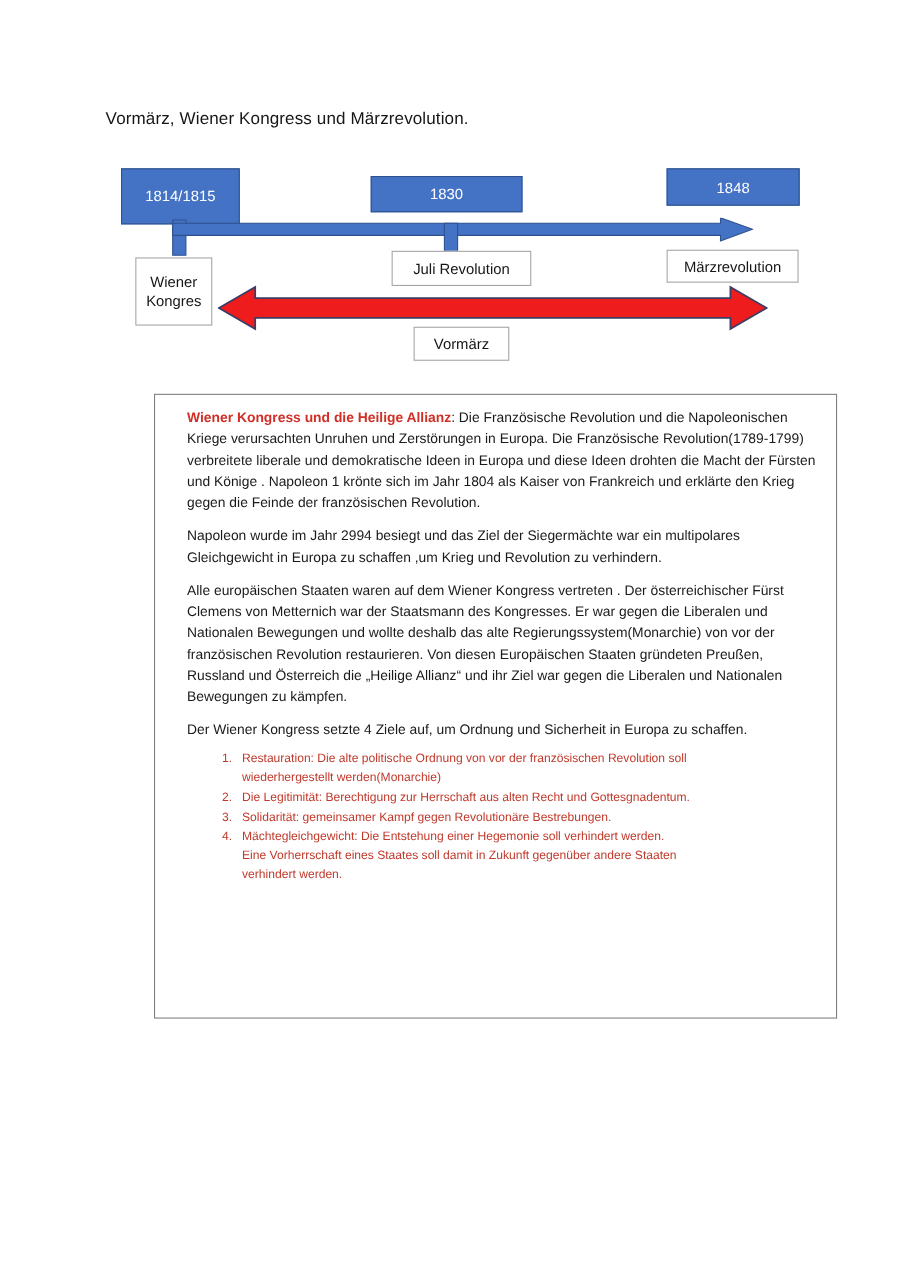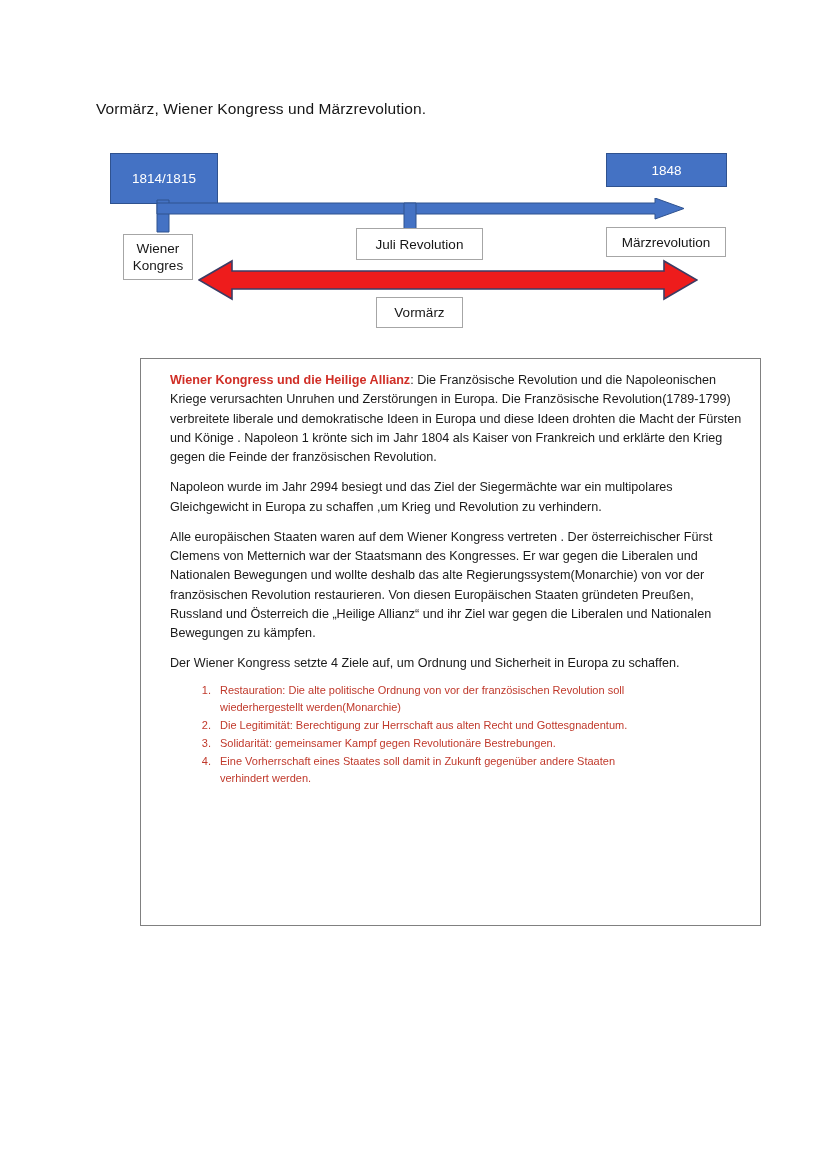--- a/index.html
+++ b/index.html
@@ -75,21 +75,21 @@
     border: 1px solid #A6A6A6;
     color: #161616;
     font-size: 13.5px;
     display: flex;
     align-items: center;
     justify-content: center;
     box-sizing: border-box;
     z-index: 5;
   }
   .lbl-wiener {
-    left: 123px; top: 234px; width: 70px; height: 46px;
+    left: 123px; top: 234px; width: 70px; height: 62px;
     flex-direction: column;
     gap: 3px;
     line-height: 1;
   }
   .lbl-juli  { left: 356px; top: 228px; width: 127px; height: 32px; }
   .lbl-maerz { left: 606px; top: 227px; width: 120px; height: 30px; }
   .lbl-vormaerz { left: 376px; top: 297px; width: 87px; height: 31px; }
 
   
   .textbox {
@@ -130,20 +130,21 @@
   ol.goals li span { display: block; }
 </style>
 </head>
 <body>
 
 <div class="page-title">Vormärz, Wiener Kongress und Märzrevolution.</div>
 
 <div class="timeline">
 
   <div class="year-box year-1814">1814/1815</div>
+  <div class="year-box year-1830">1830</div>
   <div class="year-box year-1848">1848</div>
 
   <svg class="blue-arrow" viewBox="0 0 530 36" preserveAspectRatio="none">
 
     <path d="M 2,2 L 14,2 L 14,34 L 2,34 Z" fill="#4472C4" stroke="#2F528F" stroke-width="1"></path>
 
     <path d="M 2,5 L 500,5 L 500,0 L 529,10.5 L 500,21 L 500,16 L 2,16 Z" fill="#4472C4" stroke="#2F528F" stroke-width="1"></path>
 
     <path d="M 249,5 L 261,5 L 261,38 L 249,38 Z" fill="#4472C4" stroke="#2F528F" stroke-width="1"></path>
   </svg>
@@ -176,17 +177,18 @@
       <span>Restauration: Die alte politische Ordnung von vor der französischen Revolution soll</span>
       <span>wiederhergestellt werden(Monarchie)</span>
     </li>
     <li>
       <span>Die Legitimität: Berechtigung zur Herrschaft aus alten Recht und Gottesgnadentum.</span>
     </li>
     <li>
       <span>Solidarität: gemeinsamer Kampf gegen Revolutionäre Bestrebungen.</span>
     </li>
     <li>
+      <span>Mächtegleichgewicht: Die Entstehung einer Hegemonie soll verhindert werden.</span>
       <span>Eine Vorherrschaft eines Staates soll damit in Zukunft gegenüber andere Staaten</span>
       <span>verhindert werden.</span>
     </li>
   </ol>
 </div>
 
 </body></html>

